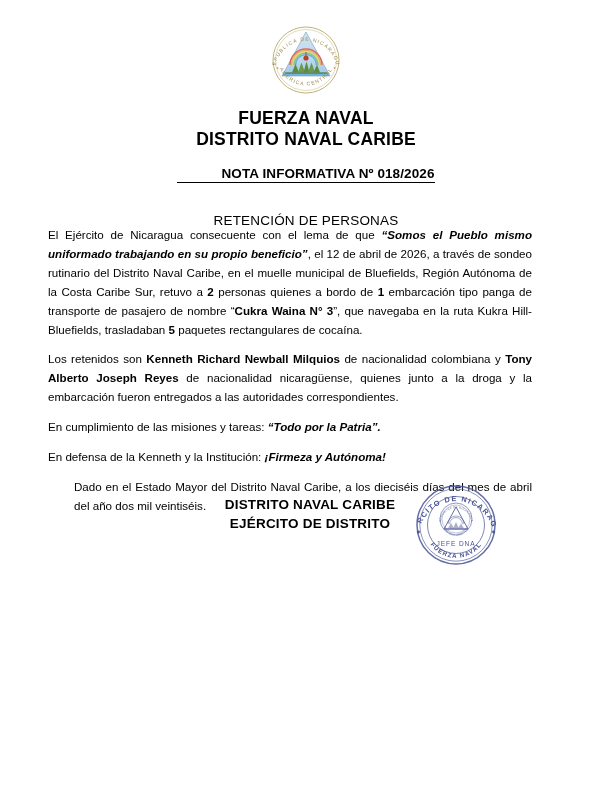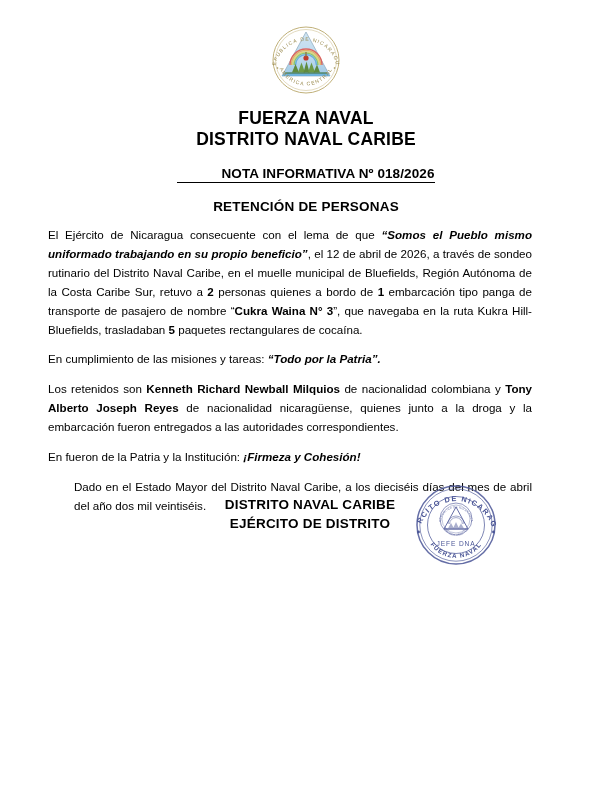--- a/index.html
+++ b/index.html
@@ -50,23 +50,23 @@
     margin-top: 16px;
     font-size: 13.5px;
     font-weight: bold;
     display: inline-block;
     border-bottom: 1.4px solid #000;
     padding-bottom: 1px;
     letter-spacing: 0.1px;
     padding-left: 44px;
   }
   .subject {
-    margin-top: 16px;
+    margin-top: 30px;
     font-size: 13.5px;
-    font-weight: bold;
+    font-weight: normal;
     letter-spacing: 0.2px;
   }
 
   
   .body-block {
     position: absolute;
     top: 226px;
     left: 48px;
     width: 484px;
   }
@@ -165,25 +165,25 @@
     <div>DISTRITO NAVAL CARIBE</div>
   </div>
   <div class="nota">NOTA INFORMATIVA Nº 018/2026</div>
   <div class="subject">RETENCIÓN DE PERSONAS</div>
 </div>
 
 <div class="body-block">
 
   <p class="para"><span>El Ejército de Nicaragua consecuente con el lema de que </span><span class="bi">“Somos el Pueblo mismo uniformado trabajando en su propio beneficio”</span><span>, el 12 de abril de 2026, a través de sondeo rutinario del Distrito Naval Caribe, en el muelle municipal de Bluefields, Región Autónoma de la Costa Caribe Sur, retuvo a </span><b>2</b><span> personas quienes a bordo de </span><b>1</b><span> embarcación tipo panga de transporte de pasajero de nombre “</span><b>Cukra Waina N° 3</b><span>”, que navegaba en la ruta Kukra Hill-Bluefields, trasladaban </span><b>5</b><span> paquetes rectangulares de cocaína.</span></p>
 
+  <p class="para"><span>Los retenidos son </span><b>Kenneth Richard Newball Milquios</b><span> de nacionalidad colombiana y </span><b>Tony Alberto Joseph Reyes</b><span> de nacionalidad nicaragüense, quienes junto a la droga y la embarcación fueron entregados a las autoridades correspondientes.</span></p>
+
   <p class="para"><span>En cumplimiento de las misiones y tareas:  </span><span class="bi">“Todo por la Patria”.</span></p>
 
-  <p class="para"><span>Los retenidos son </span><b>Kenneth Richard Newball Milquios</b><span> de nacionalidad colombiana y </span><b>Tony Alberto Joseph Reyes</b><span> de nacionalidad nicaragüense, quienes junto a la droga y la embarcación fueron entregados a las autoridades correspondientes.</span></p>
-
-  <p class="para"><span>En fueron de la Patria y la Institución: </span><span class="bi">¡Firmeza y Cohesión!</span></p>
+  <p class="para"><span>En defensa de la Kenneth y la Institución: </span><span class="bi">¡Firmeza y Autónoma!</span></p>
 
   <p class="para last"><span>Dado en el Estado Mayor del Distrito Naval Caribe, a los dieciséis días del mes de abril del año dos mil veintiséis.</span></p>
 
 </div>
 
 <div class="sign-block">
   <div>DISTRITO NAVAL CARIBE</div>
   <div>EJÉRCITO DE DISTRITO</div>
 </div>
 

